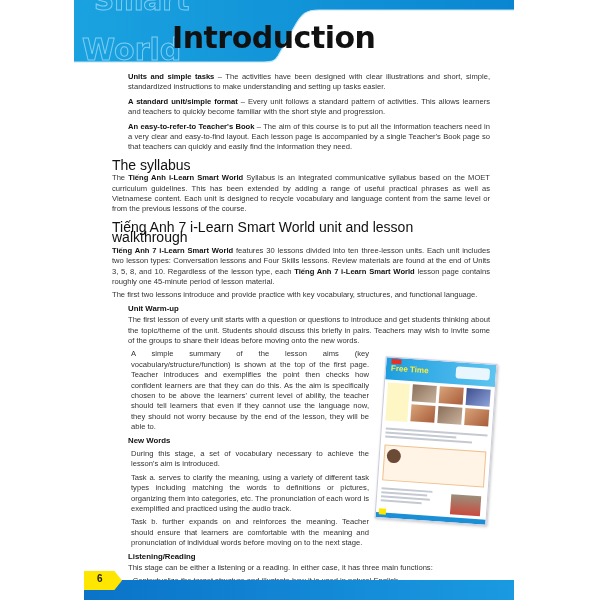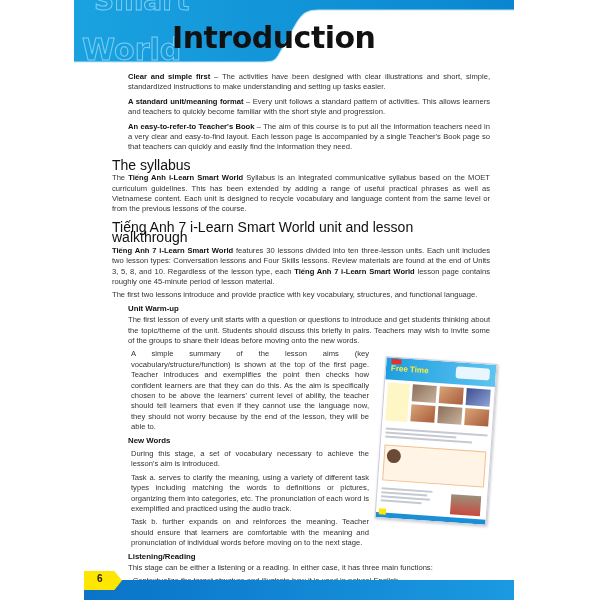--- a/index.html
+++ b/index.html
@@ -73,22 +73,22 @@
     <g fill="none" stroke="#7fd0f4" stroke-width="1" opacity="0.85">
       <text x="20" y="10" font-size="28" font-weight="bold" font-family="DejaVu Sans, sans-serif" stroke="#8fd6f6" fill="none">Smart</text>
       <text x="8" y="60" font-size="30" font-weight="bold" font-family="DejaVu Sans, sans-serif" stroke="#8fd6f6" fill="none">World</text>
     </g>
   </svg>
   <div class="header-title">Introduction</div>
 </div>
 
 <div class="content">
   <div class="lead">
-    <p><b class="term">Clear and simple first</b><span> – The activities have been designed with clear illustrations and short, simple, standardized instructions to make understanding and setting up tasks easier.</span></p>
-    <p><b class="term">A standard unit/meaning format</b><span> – Every unit follows a standard pattern of activities. This allows learners and teachers to quickly become familiar with the short style and progression.</span></p>
+    <p><b class="term">Units and simple tasks</b><span> – The activities have been designed with clear illustrations and short, simple, standardized instructions to make understanding and setting up tasks easier.</span></p>
+    <p><b class="term">A standard unit/simple format</b><span> – Every unit follows a standard pattern of activities. This allows learners and teachers to quickly become familiar with the short style and progression.</span></p>
     <p><b class="term">An easy-to-refer-to Teacher's Book</b><span> – The aim of this course is to put all the information teachers need in a very clear and easy-to-find layout. Each lesson page is accompanied by a single Teacher's Book page so that teachers can quickly and easily find the information they need.</span></p>
   </div>
 
   <h2>The syllabus</h2>
   <p><span>The </span><b class="term">Tiếng Anh i-Learn Smart World</b><span> Syllabus is an integrated communicative syllabus based on the MOET curriculum guidelines. This has been extended by adding a range of useful practical phrases as well as Vietnamese content. Each unit is designed to recycle vocabulary and language content from the same level or from the previous lessons of the course.</span></p>
 
   <h2>Tiếng Anh 7 i-Learn Smart World unit and lesson walkthrough</h2>
   <p><b class="term">Tiếng Anh 7 i-Learn Smart World</b><span> features 30 lessons divided into ten three-lesson units. Each unit includes two lesson types: Conversation lessons and Four Skills lessons. Review materials are found at the end of Units 3, 5, 8, and 10. Regardless of the lesson type, each </span><b class="term">Tiếng Anh 7 i-Learn Smart World</b><span> lesson page contains roughly one 45-minute period of lesson material.</span></p>
 
   <p>The first two lessons introduce and provide practice with key vocabulary, structures, and functional language.</p>

